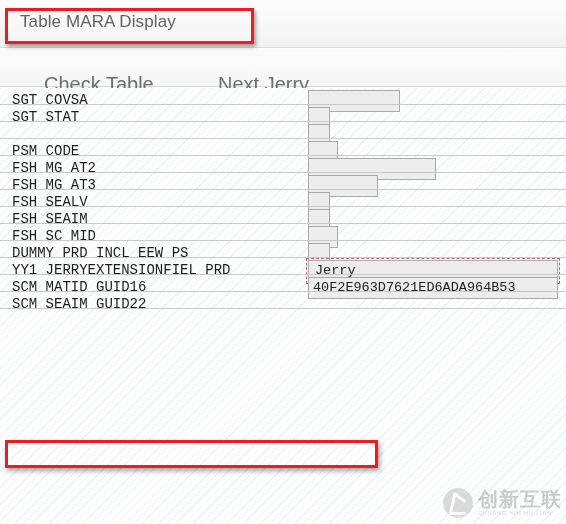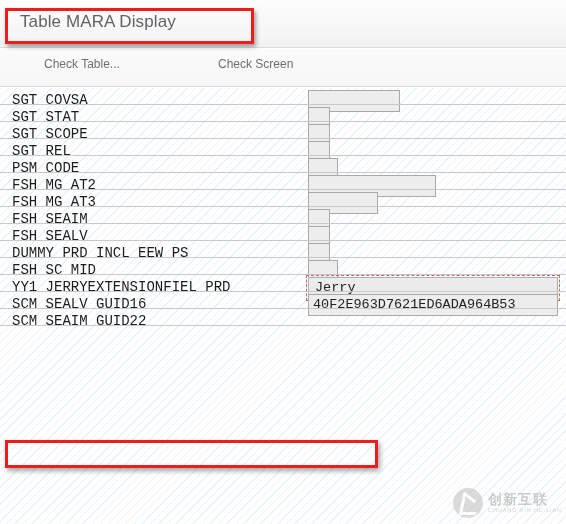--- a/index.html
+++ b/index.html
@@ -38,22 +38,22 @@
   .toolbar {
     position: absolute;
     left: 0; top: 49px;
     width: 566px; height: 38px;
     background: linear-gradient(to bottom, #fbfbfb 0%, #f6f6f6 100%);
     border-bottom: 1px solid #d8d8d8;
     box-sizing: border-box;
   }
   .tb-btn {
     position: absolute;
-    top: 8px;
-    font-size: 12px;
+    top: 24px;
+    font-size: 20px;
     color: #6b6f72;
     white-space: nowrap;
     cursor: default;
   }
   .tb-btn.b0 { left: 44px; }
   .tb-btn.b1 { left: 218px; }
 
   
   .formarea {
     position: absolute;
@@ -181,21 +181,21 @@
   .wm-mark::after {
     content: "";
     position: absolute;
     left: 9px; top: 8px;
     width: 15px; height: 3px;
     background: #ffffff;
     transform: rotate(38deg);
   }
   .wm-texts { line-height: 1.05; }
   .wm-cn {
-    font-size: 14px;
+    font-size: 20px;
     color: #9a9a9a;
     letter-spacing: 1px;
     font-weight: bold;
     white-space: nowrap;
   }
   .wm-en {
     font-size: 5.5px;
     color: #a8a8a8;
     letter-spacing: 0.9px;
     white-space: nowrap;
@@ -206,86 +206,80 @@
 <body>
 
 <div id="app">
 
   <div class="titlebar">
     <div class="title-text">Table MARA Display</div>
   </div>
 
   <div class="toolbar">
     <div class="tb-btn b0">Check Table...</div>
-    <div class="tb-btn b1">Check Screen</div>
+    <div class="tb-btn b1">Next Jerry</div>
   </div>
 
   <div class="formarea" id="formarea">
       <div class="row">
         <div class="lbl">SGT COVSA</div>
         <div class="fld w-l plain"></div>
         <div class="sep"></div>
       </div>
       <div class="row">
         <div class="lbl">SGT STAT</div>
         <div class="fld w-xs plain"></div>
         <div class="sep"></div>
       </div>
       <div class="row">
-        <div class="lbl">SGT SCOPE</div>
-        <div class="fld w-xs plain"></div>
-        <div class="sep"></div>
-      </div>
-      <div class="row">
-        <div class="lbl">SGT REL</div>
         <div class="fld w-xs plain"></div>
         <div class="sep"></div>
       </div>
       <div class="row">
         <div class="lbl">PSM CODE</div>
         <div class="fld w-s plain"></div>
         <div class="sep"></div>
       </div>
       <div class="row">
         <div class="lbl">FSH MG AT2</div>
         <div class="fld w-xl plain"></div>
         <div class="sep"></div>
       </div>
       <div class="row">
         <div class="lbl">FSH MG AT3</div>
         <div class="fld w-m plain"></div>
         <div class="sep"></div>
       </div>
       <div class="row">
+        <div class="lbl">FSH SEALV</div>
+        <div class="fld w-xs plain"></div>
+        <div class="sep"></div>
+      </div>
+      <div class="row">
         <div class="lbl">FSH SEAIM</div>
-        <div class="fld w-xs plain"></div>
-        <div class="sep"></div>
-      </div>
-      <div class="row">
-        <div class="lbl">FSH SEALV</div>
-        <div class="fld w-xs plain"></div>
-        <div class="sep"></div>
-      </div>
-      <div class="row">
-        <div class="lbl">DUMMY PRD INCL EEW PS</div>
         <div class="fld w-xs plain"></div>
         <div class="sep"></div>
       </div>
       <div class="row">
         <div class="lbl">FSH SC MID</div>
         <div class="fld w-s plain"></div>
         <div class="sep"></div>
       </div>
       <div class="row">
+        <div class="lbl">DUMMY PRD INCL EEW PS</div>
+        <div class="fld w-xs plain"></div>
+        <div class="sep"></div>
+      </div>
+      <div class="row">
         <div class="lbl">YY1 JERRYEXTENSIONFIEL PRD</div>
         <div class="fld w-ov focused">Jerry</div>
         <div class="sep"></div>
       </div>
       <div class="row">
-        <div class="lbl">SCM SEALV GUID16</div>
+        <div class="lbl">SCM MATID GUID16</div>
         <div class="fld w-ov plain">40F2E963D7621ED6ADA964B53</div>
         <div class="sep"></div>
       </div>
       <div class="row">
         <div class="lbl">SCM SEAIM GUID22</div>
         <div class="sep"></div>
       </div>
     </div>
 
   <div class="annot" id="annot-title"></div>

